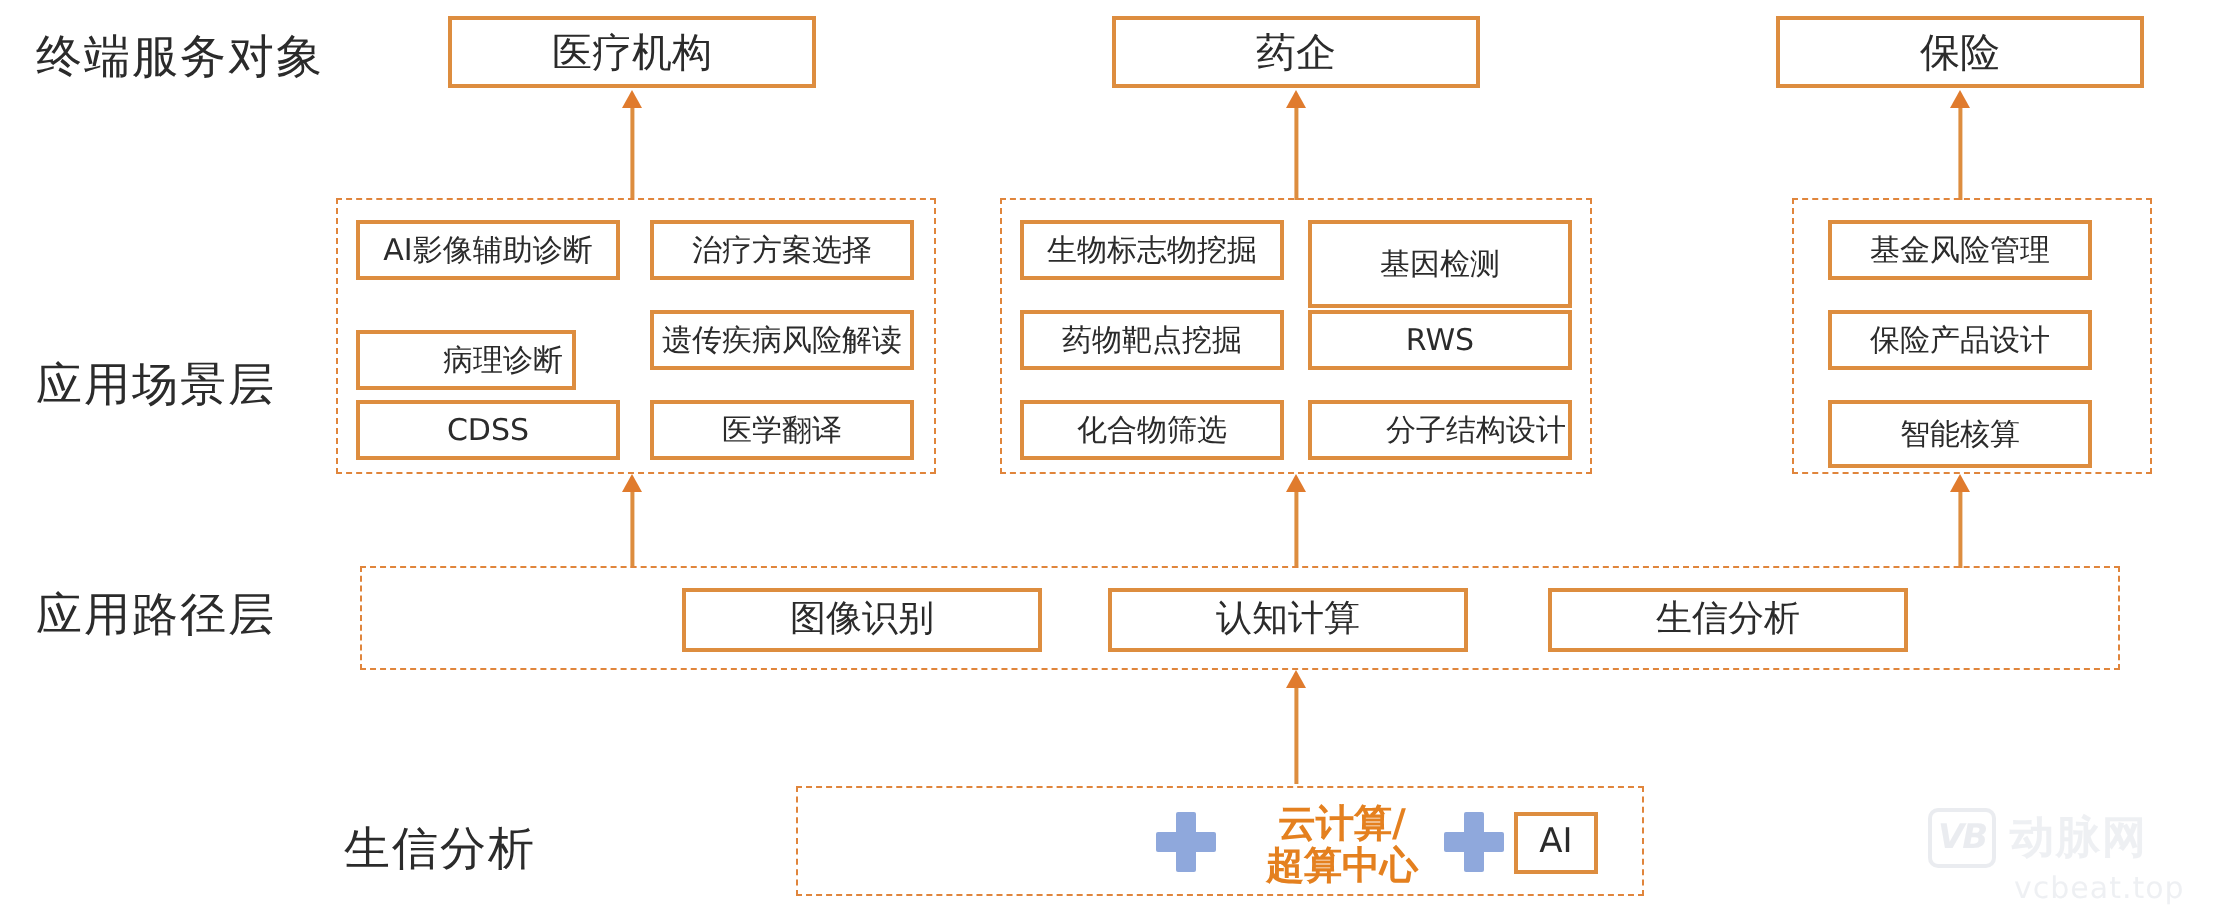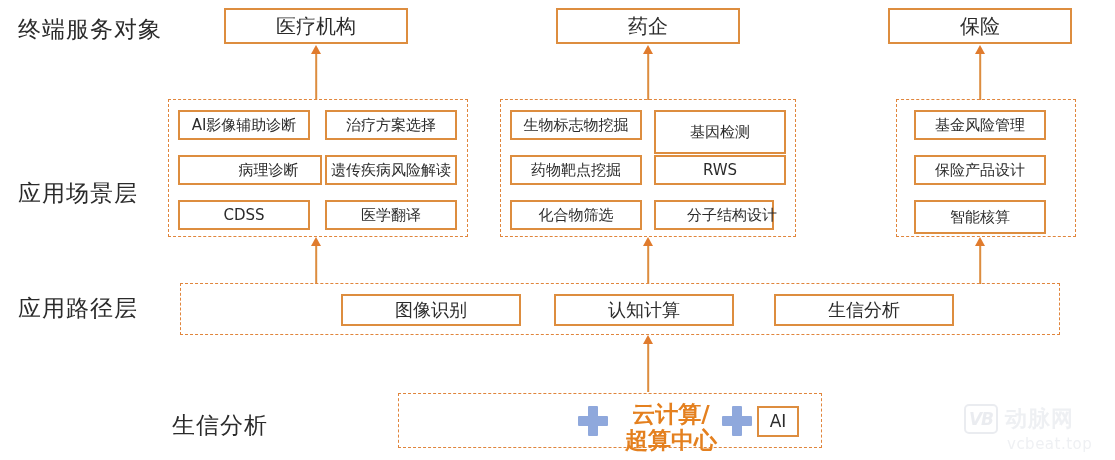--- a/index.html
+++ b/index.html
@@ -101,21 +101,21 @@
     left: 0; right: 0; top: 10px; height: 10px;
   }
   .plus::after {
     top: 0; bottom: 0; left: 10px; width: 10px;
   }
   
   .cloud-text {
     position: absolute;
     color: #e4801f;
     font-weight: bold;
-    font-size: 23px;
+    font-size: 19px;
     line-height: 1.12;
     text-align: center;
     white-space: nowrap;
   }
   
   #watermark {
     position: absolute;
     opacity: 0.5;
   }
   #watermark .wm-row {
@@ -185,31 +185,31 @@
   </div>
 
   <div class="dgroup" style="left:168px; top:99px; width:300px; height:138px;"></div>
 
   <div class="dgroup" style="left:500px; top:99px; width:296px; height:138px;"></div>
 
   <div class="dgroup" style="left:896px; top:99px; width:180px; height:138px;"></div>
 
   <div class="obox" style="left:178px; top:110px; width:132px; height:30px;">AI影像辅助诊断</div>
   <div class="obox" style="left:325px; top:110px; width:132px; height:30px;">治疗方案选择</div>
-  <div class="obox" style="left:178px; top:155px; width:144px; height:30px;padding-left:37px;">病理诊断</div>
+  <div class="obox" style="left:178px; top:165px; width:110px; height:30px;padding-left:37px;">病理诊断</div>
   <div class="obox" style="left:325px; top:155px; width:132px; height:30px;">遗传疾病风险解读</div>
   <div class="obox" style="left:178px; top:200px; width:132px; height:30px;">CDSS</div>
   <div class="obox" style="left:325px; top:200px; width:132px; height:30px;">医学翻译</div>
 
   <div class="obox" style="left:510px; top:110px; width:132px; height:30px;">生物标志物挖掘</div>
   <div class="obox" style="left:654px; top:110px; width:132px; height:44px;">基因检测</div>
   <div class="obox" style="left:510px; top:155px; width:132px; height:30px;">药物靶点挖掘</div>
   <div class="obox" style="left:654px; top:155px; width:132px; height:30px;">RWS</div>
   <div class="obox" style="left:510px; top:200px; width:132px; height:30px;">化合物筛选</div>
-  <div class="obox" style="left:654px; top:200px; width:120px; height:30px;padding-left:36px;">分子结构设计</div>
+  <div class="obox" style="left:654px; top:200px; width:132px; height:30px;padding-left:36px;">分子结构设计</div>
 
   <div class="obox" style="left:914px; top:110px; width:132px; height:30px;">基金风险管理</div>
   <div class="obox" style="left:914px; top:155px; width:132px; height:30px;">保险产品设计</div>
   <div class="obox" style="left:914px; top:200px; width:132px; height:34px;">智能核算</div>
 
   <div class="arrow" style="left:310px; top:237px; width:12px; height:47px;">
     <div class="shaft"></div>
       <div class="head"></div>
   </div>
   <div class="arrow" style="left:642px; top:237px; width:12px; height:47px;">

